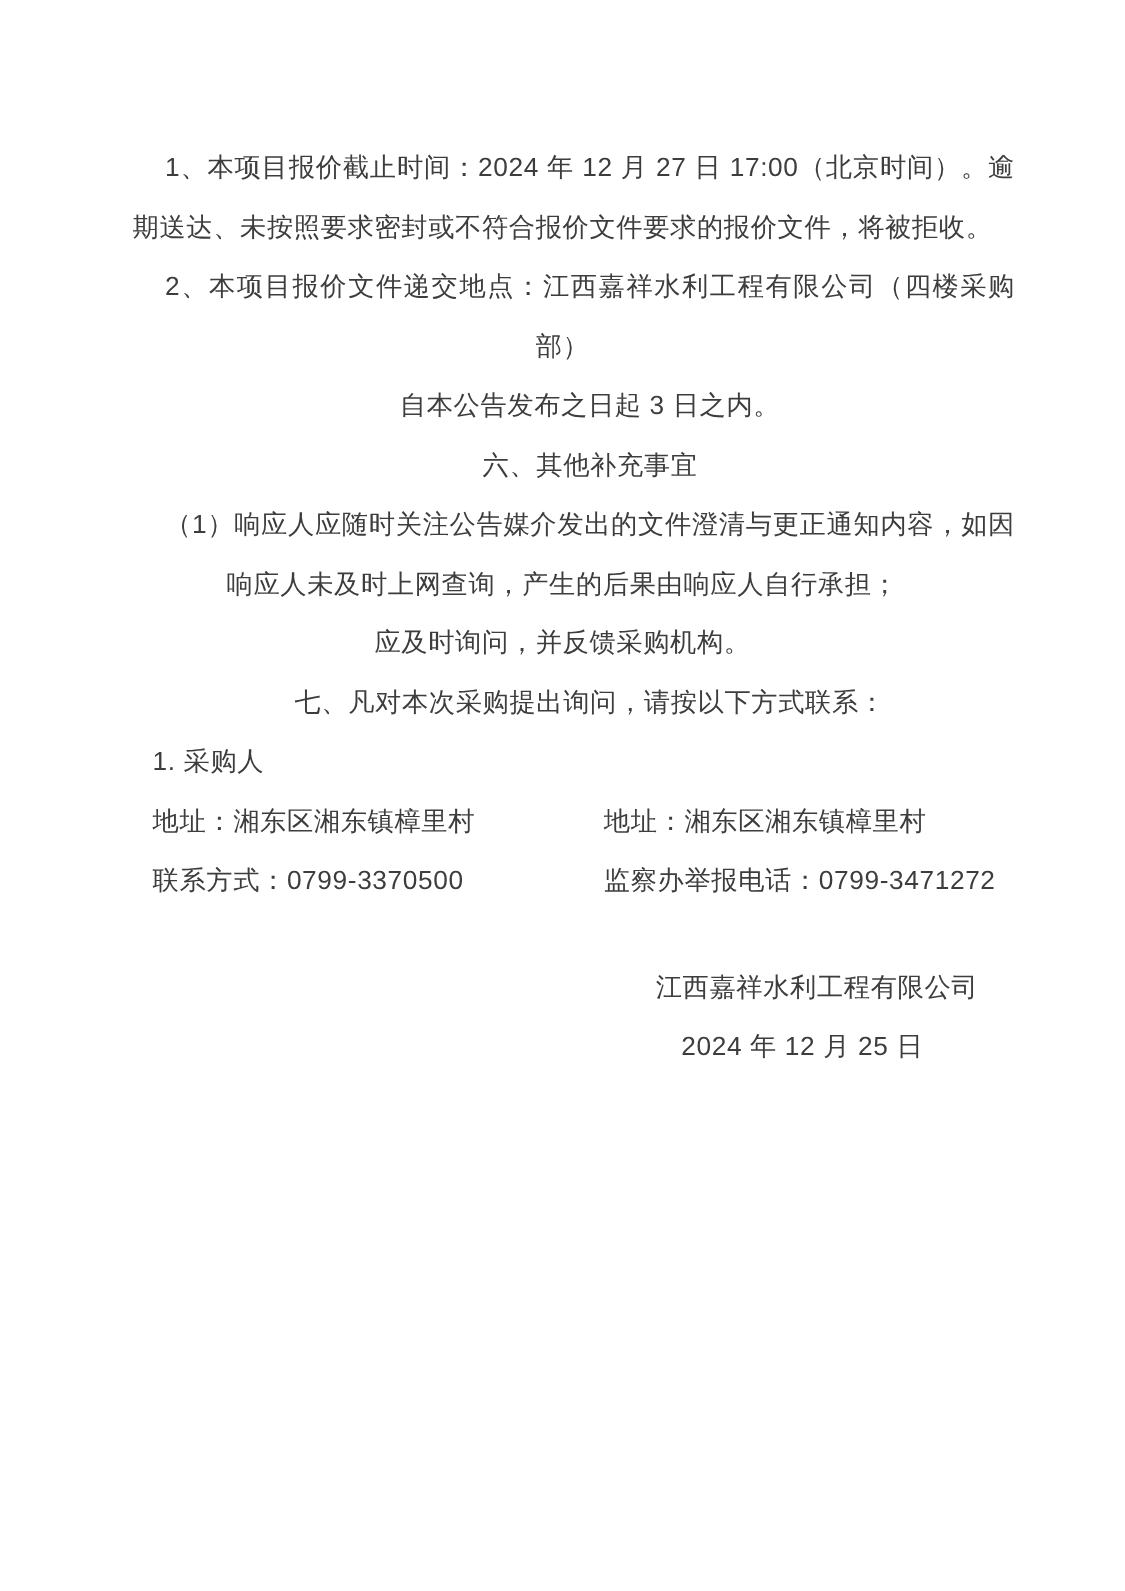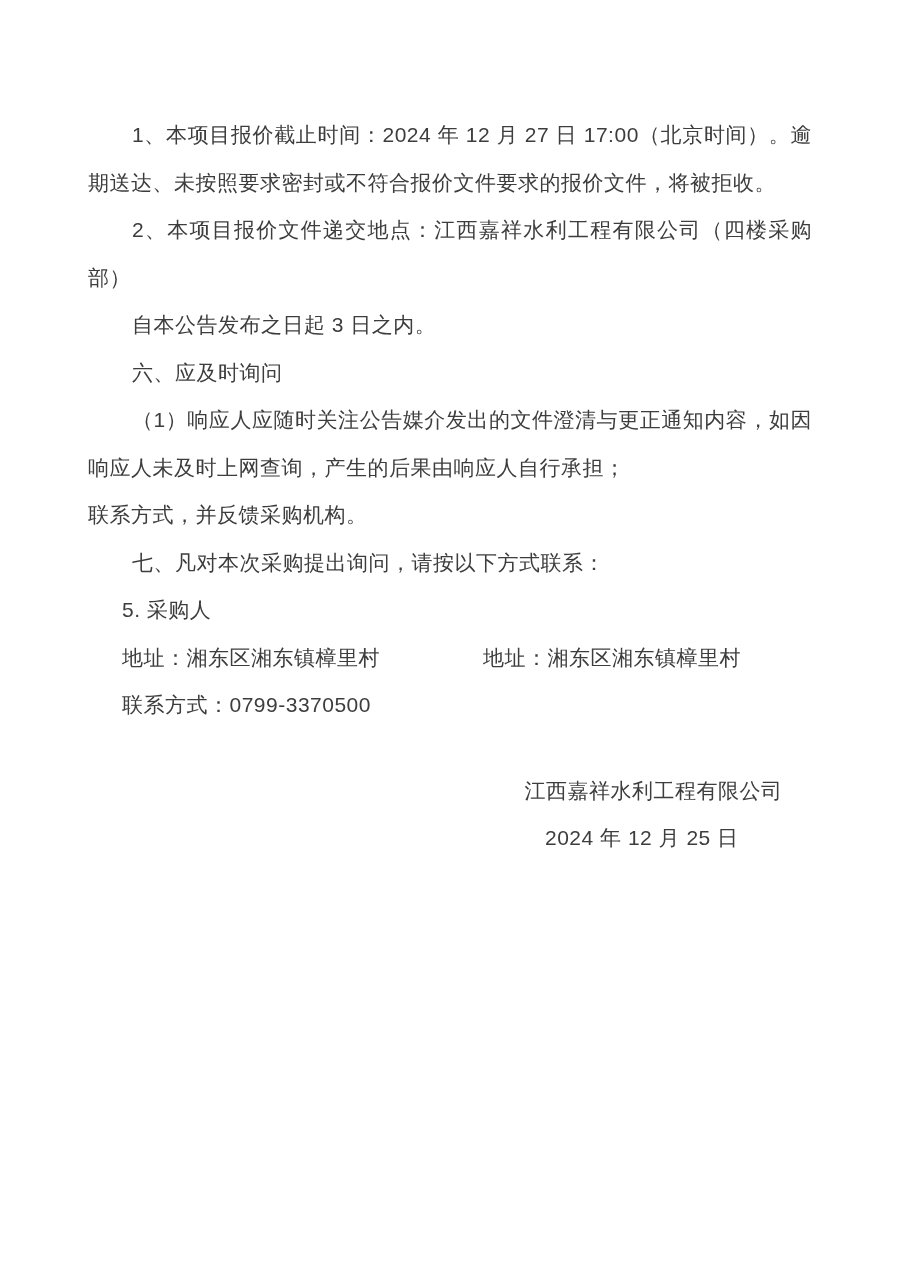--- a/index.html
+++ b/index.html
@@ -22,20 +22,21 @@
     font-family: Liberation Sans, sans-serif;
     font-size: 21px;
     line-height: 47.5px;
     color: #3d3d3d;
     letter-spacing: 0.5px;
   }
   .line {
     height: 47.5px;
     white-space: nowrap;
     overflow: visible;
+    text-align: center;
   }
   .line.first {
     padding-left: 44px;
   }
   .line.justify {
     white-space: normal;
     text-align: justify;
     text-align-last: justify;
     overflow: hidden;
   }
@@ -73,41 +74,42 @@
 <div class="page">
   <div class="content">
 
     <div class="line first justify">1、本项目报价截止时间：2024 年 12 月 27 日 17:00（北京时间）。逾</div>
     <div class="line">期送达、未按照要求密封或不符合报价文件要求的报价文件，将被拒收。</div>
 
     <div class="line first justify">2、本项目报价文件递交地点：江西嘉祥水利工程有限公司（四楼采购</div>
     <div class="line">部）</div>
 
     <div class="line first">自本公告发布之日起 3 日之内。</div>
-    <div class="line first">六、应及时询问</div>
+    <div class="line first">六、其他补充事宜</div>
 
     <div class="line first justify">（1）响应人应随时关注公告媒介发出的文件澄清与更正通知内容，如因</div>
     <div class="line">响应人未及时上网查询，产生的后果由响应人自行承担；</div>
 
-    <div class="line">联系方式，并反馈采购机构。</div>
+    <div class="line">应及时询问，并反馈采购机构。</div>
 
     <div class="line first">七、凡对本次采购提出询问，请按以下方式联系：</div>
 
     <div class="contact-row">
-      <div class="cell-left">5. 采购人</div>
+      <div class="cell-left">1. 采购人</div>
     </div>
 
 
     <div class="contact-row">
       <div class="cell-left">地址：湘东区湘东镇樟里村</div>
       <div class="cell-right">地址：湘东区湘东镇樟里村</div>
     </div>
 
     <div class="contact-row">
       <div class="cell-left">联系方式：0799-3370500</div>
+      <div class="cell-right">监察办举报电话：0799-3471272</div>
     </div>
 
     <div class="spacer"></div>
 
     <div class="sig-line company">江西嘉祥水利工程有限公司</div>
     <div class="sig-line date">2024 年 12 月 25 日</div>
 
   </div>
 </div>
 

